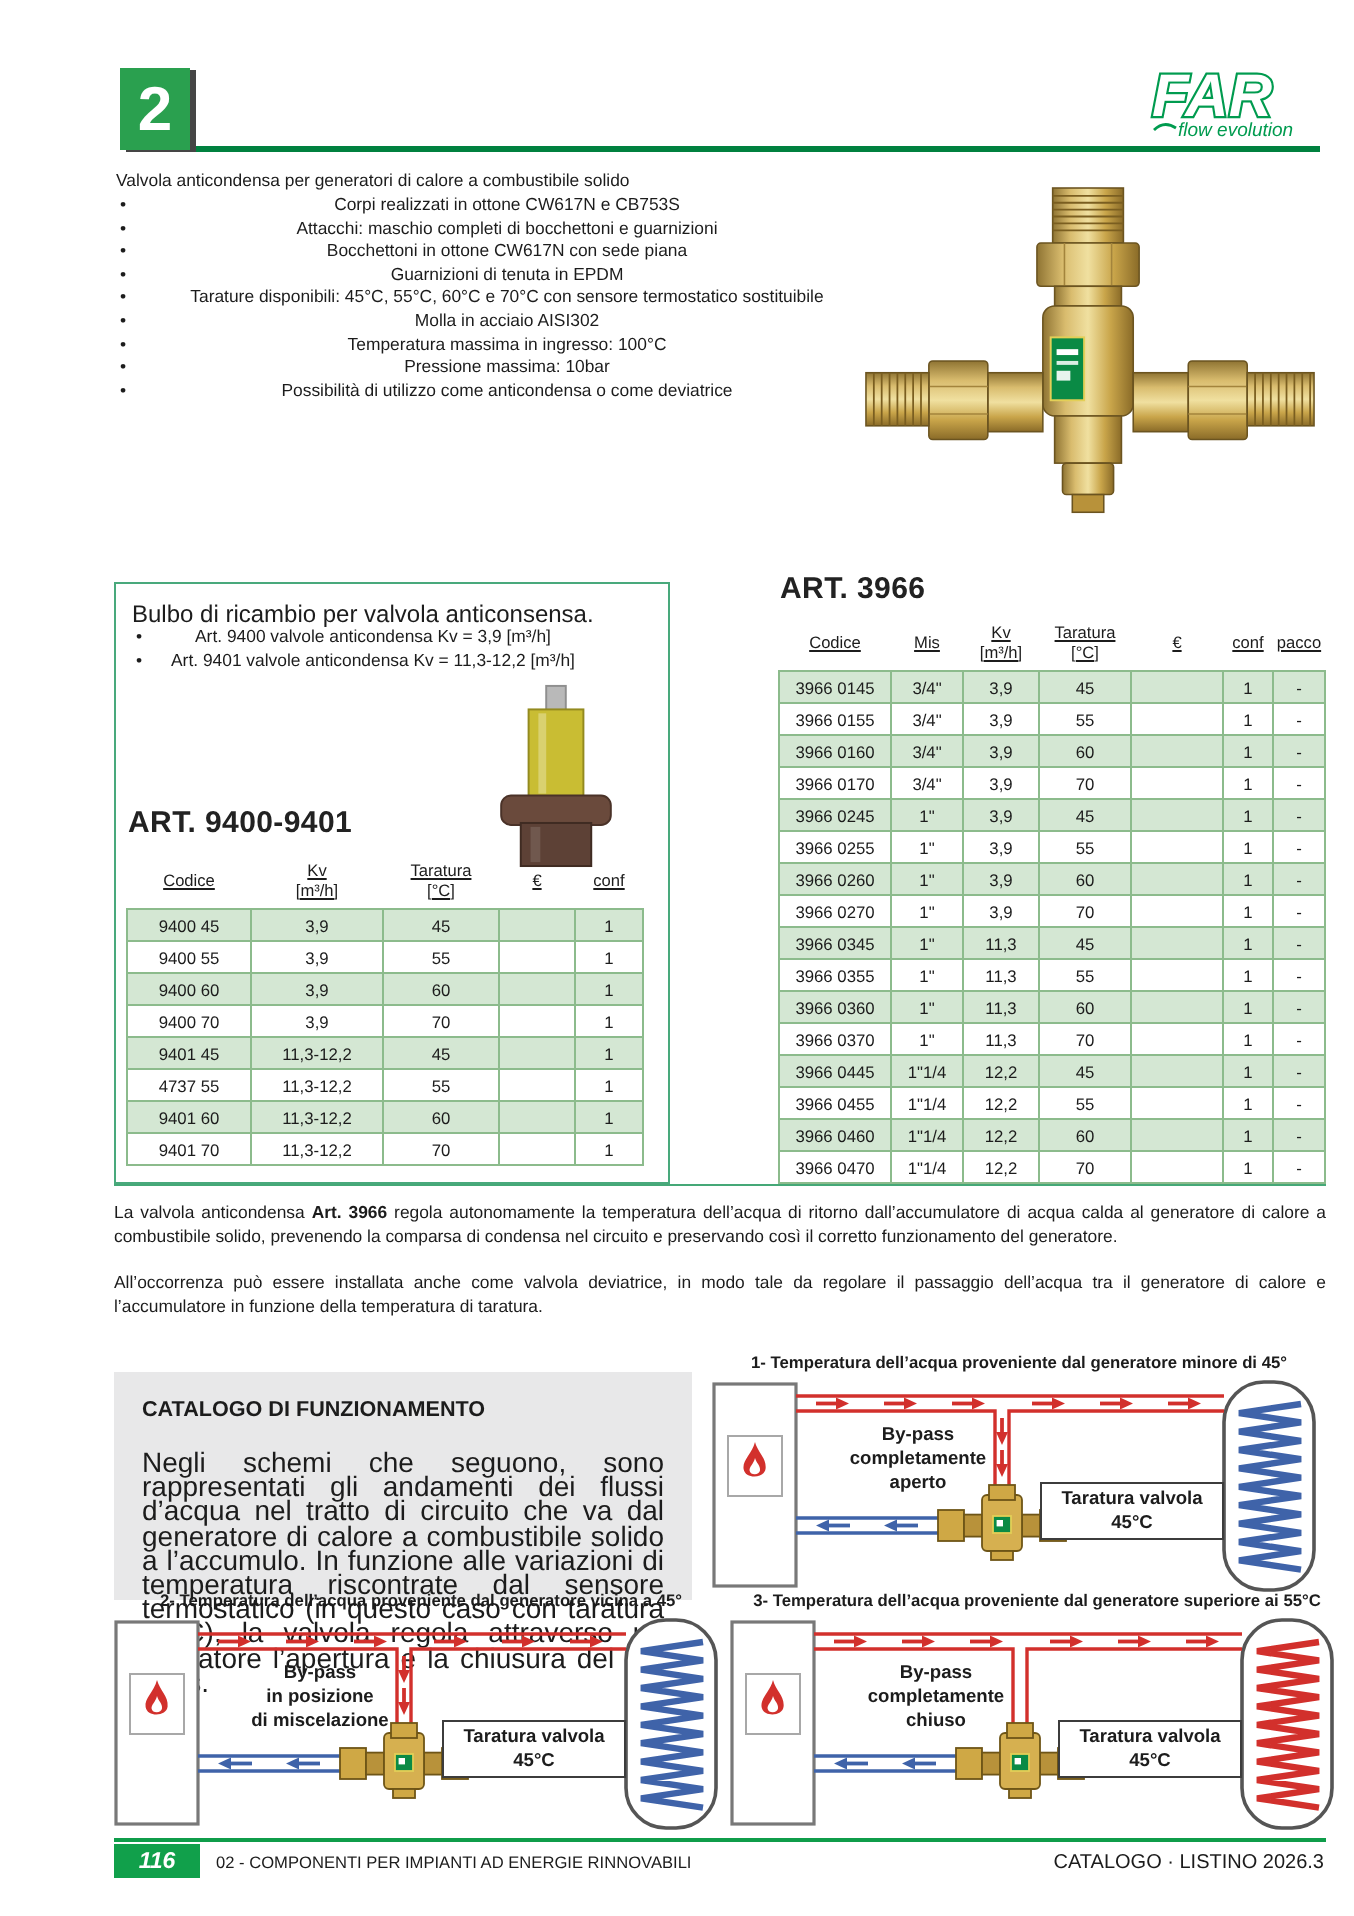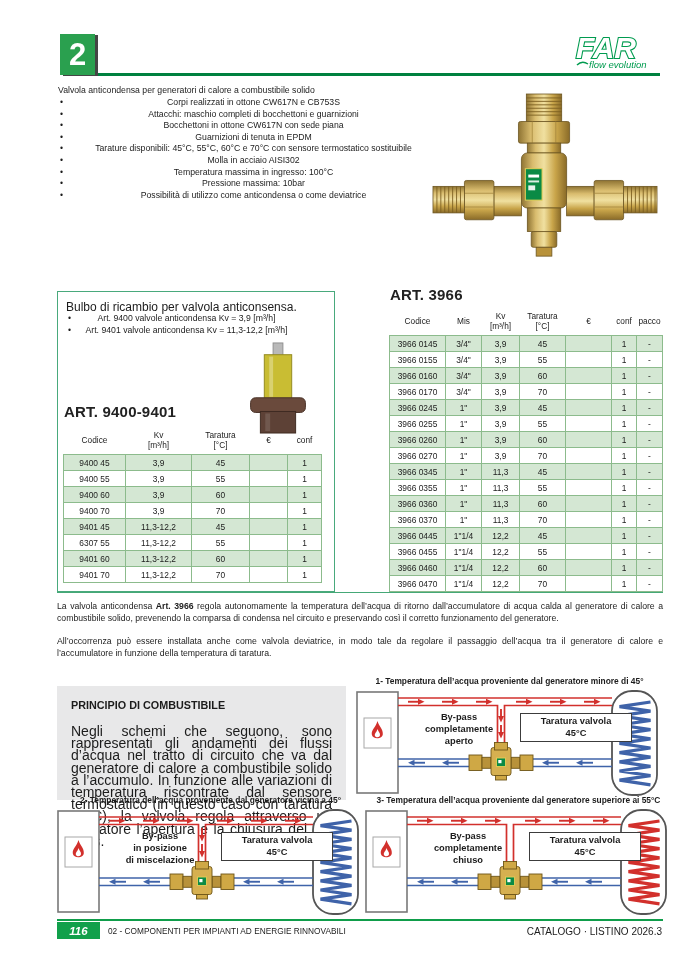--- a/index.html
+++ b/index.html
@@ -29,21 +29,21 @@
   .bulb-lead{position:absolute;left:66px;top:300px;font-size:12px;}
   .bulb-list{position:absolute;left:66px;top:313px;width:230px;}
   .bulb-photo{position:absolute;left:243px;top:341px;width:70px;height:93px;}
   .art-heading{position:absolute;font-size:15px;font-weight:bold;letter-spacing:.2px;color:#222;}
   #h9400{left:64px;top:403px;}
   #h3966{left:390px;top:286px;}
 
   
   .data-table{position:absolute;border-collapse:collapse;table-layout:fixed;}
   .data-table th{font-weight:normal;font-size:8.3px;white-space:pre-line;line-height:1.15;
-                 padding:2px 0 4px;text-align:center;border:none;}
+                 padding:2px 0 4px;text-align:center;border:none;text-decoration:underline;}
   .data-table td{border:1px solid #8cbb8c;font-size:8.4px;height:15px;text-align:center;padding:0;}
   .data-table tbody tr:nth-child(odd) td{background:#d4e7d3;}
   #t9400{left:63px;top:429px;width:258px;}
   #t3966{left:389px;top:310px;width:273px;}
 
   
   .desc-rule{position:absolute;left:57px;top:592px;width:606px;height:1.2px;background:#45a877;}
   .desc-p{position:absolute;left:57px;width:606px;font-size:8.7px;line-height:12px;text-align:justify;margin:0;}
   #p1{top:600px;}
   #p2{top:635px;}
@@ -53,22 +53,22 @@
   .pr-title{margin:13px 14px 7px;font-size:10.8px;font-weight:bold;}
   .pr-body{margin:14px 14px;font-size:14px;line-height:12.2px;text-align:justify;}
 
   
   .diagram{position:absolute;width:307px;}
   #d1{left:356px;top:676px;} #d2{left:57px;top:795px;} #d3{left:365px;top:795px;}
   .d-title{font-size:8.4px;font-weight:bold;white-space:nowrap;margin:0 0 3px 0;text-align:center;}
   .d-canvas{position:relative;width:306px;height:108px;}
   .bypass-label{position:absolute;left:44px;top:22px;width:118px;text-align:center;font-weight:bold;
                 font-size:9.3px;line-height:1.3;white-space:pre-line;}
-  .valve-label{position:absolute;left:164px;top:24px;width:90px;background:#fff;border:1.3px solid #3c3c3c;
-               text-align:center;font-weight:bold;font-size:9.3px;line-height:1.25;white-space:pre-line;padding:2px 10px;}
+  .valve-label{position:absolute;left:164px;top:52px;width:90px;background:#fff;border:1.3px solid #3c3c3c;
+               text-align:center;font-weight:bold;font-size:9.3px;line-height:1.25;white-space:pre-line;padding:2px 0;}
 
   
   .footer-rule{position:absolute;left:57px;top:919px;width:606px;height:2px;background:#0f9d4a;}
   .page-badge{position:absolute;left:57px;top:922px;width:43px;height:17px;background:#11a04b;color:#fff;
               font-style:italic;font-weight:bold;font-size:11.5px;display:flex;align-items:center;justify-content:center;}
   .footer-section{position:absolute;left:108px;top:926px;font-size:8.3px;}
   .footer-catalog{position:absolute;right:15px;top:926px;font-size:10px;}
 </style>
 </head>
 <body>
@@ -261,21 +261,21 @@
           <td>1</td>
         </tr>
         <tr>
           <td>9401 45</td>
           <td>11,3-12,2</td>
           <td>45</td>
           <td></td>
           <td>1</td>
         </tr>
         <tr>
-          <td>6307 55</td>
+          <td>4737 55</td>
           <td>11,3-12,2</td>
           <td>55</td>
           <td></td>
           <td>1</td>
         </tr>
         <tr>
           <td>9401 60</td>
           <td>11,3-12,2</td>
           <td>60</td>
           <td></td>
@@ -461,21 +461,21 @@
           <td>-</td>
         </tr>
       </tbody>
     </table>
 
   <div class="desc-rule"></div>
   <p class="desc-p" id="p1"><span>La valvola anticondensa </span><b>Art. 3966</b><span> regola autonomamente la temperatura dell’acqua di ritorno dall’accumulatore di acqua calda al generatore di calore a combustibile solido, prevenendo la comparsa di condensa nel circuito e preservando così il corretto funzionamento del generatore.</span></p>
   <p class="desc-p" id="p2">All’occorrenza può essere installata anche come valvola deviatrice, in modo tale da regolare il passaggio dell’acqua tra il generatore di calore e l’accumulatore in funzione della temperatura di taratura.</p>
 
   <div class="principle-box">
-    <div class="pr-title">PRINCIPIO DI COMBUSTIBILE</div>
+    <div class="pr-title">CATALOGO DI FUNZIONAMENTO</div>
     <div class="pr-body">Negli schemi che seguono, sono rappresentati gli andamenti dei flussi d’acqua nel tratto di circuito che va dal generatore di calore a combustibile solido a l’accumulo. In funzione alle variazioni di temperatura riscontrate dal sensore termostatico (in questo caso con taratura 45°C), la valvola regola attraverso un otturatore l’apertura e la chiusura del by-pass.</div>
   </div>
 
   <div class="diagram" id="d1">
     <div class="d-title">1- Temperatura dell’acqua proveniente dal generatore minore di 45°</div>
     <div class="d-canvas">
       <svg width="306" height="108" viewBox="0 0 306 108">
         <rect x="1" y="3" width="41" height="101" fill="#fff" stroke="#787878" stroke-width="1.6"></rect>
         <rect x="8" y="29" width="27" height="30" fill="#fff" stroke="#a8a8a8" stroke-width="1"></rect>
         <path d="M21.5 32 C23 37.5 27.3 40 26.8 45.3 C26.4 50.3 16.6 50.8 15.8 45.5 C15.1 41 20 38 21.5 32 Z" fill="#d2302c"></path>

